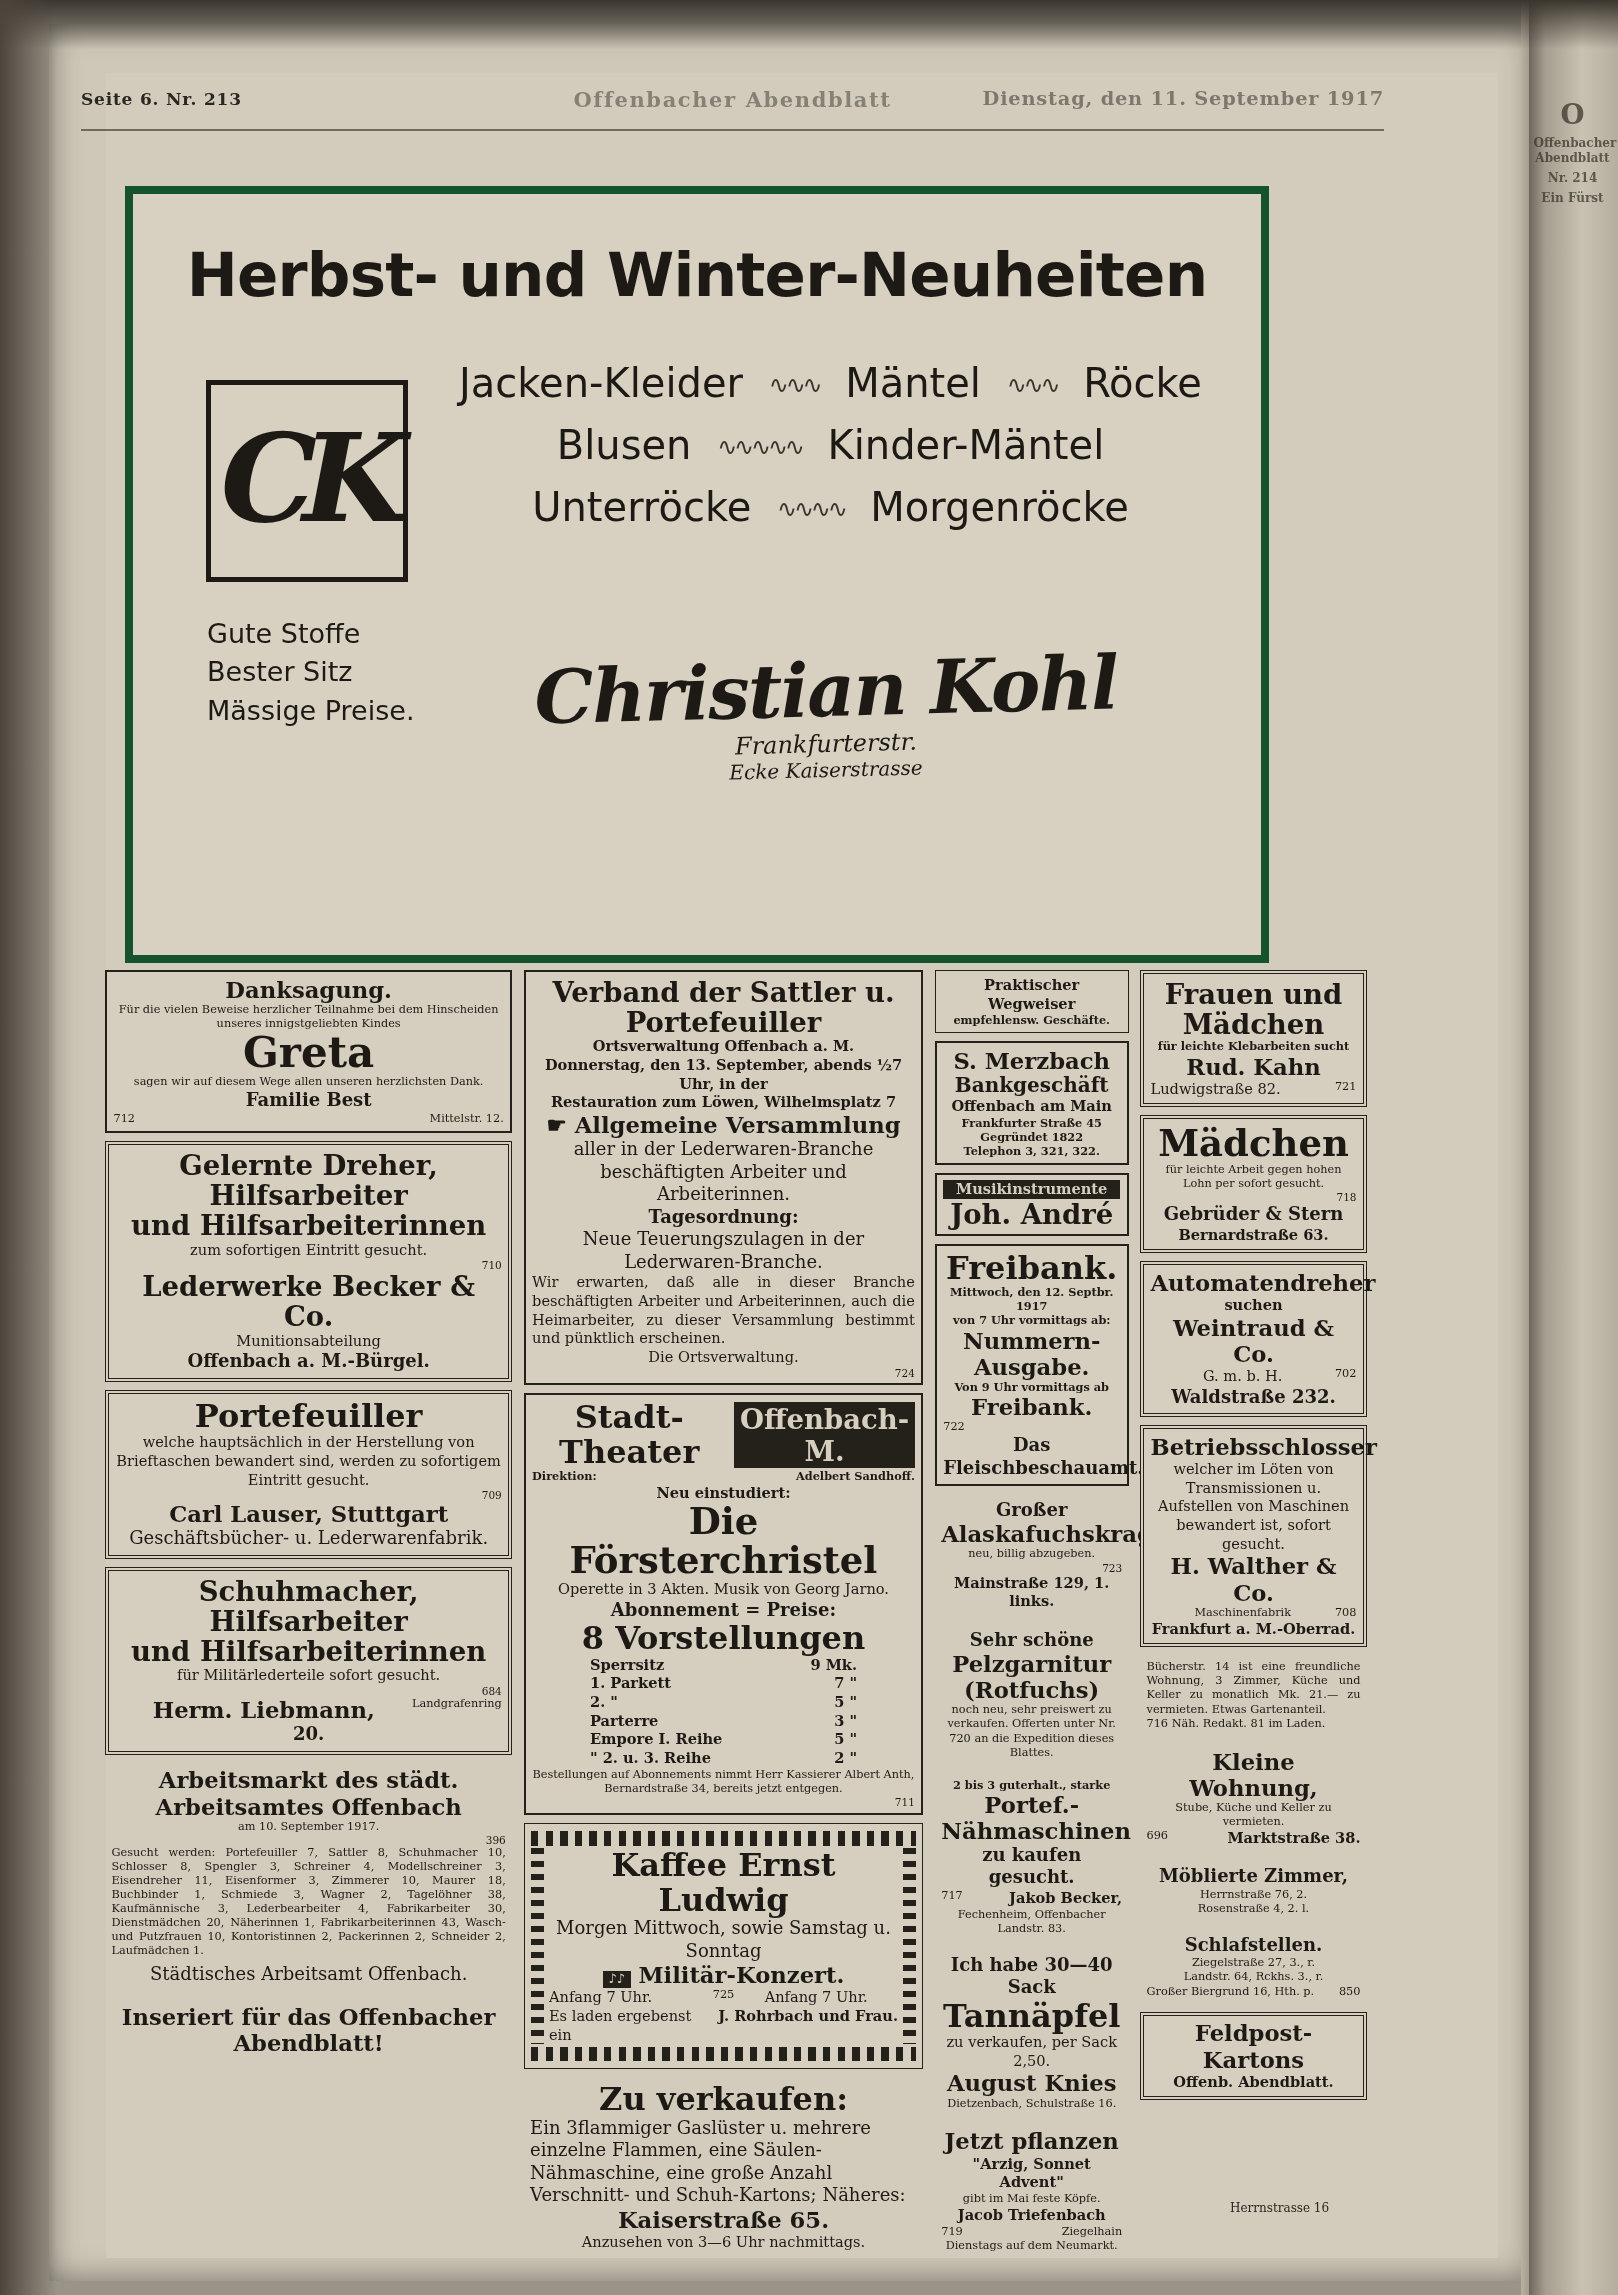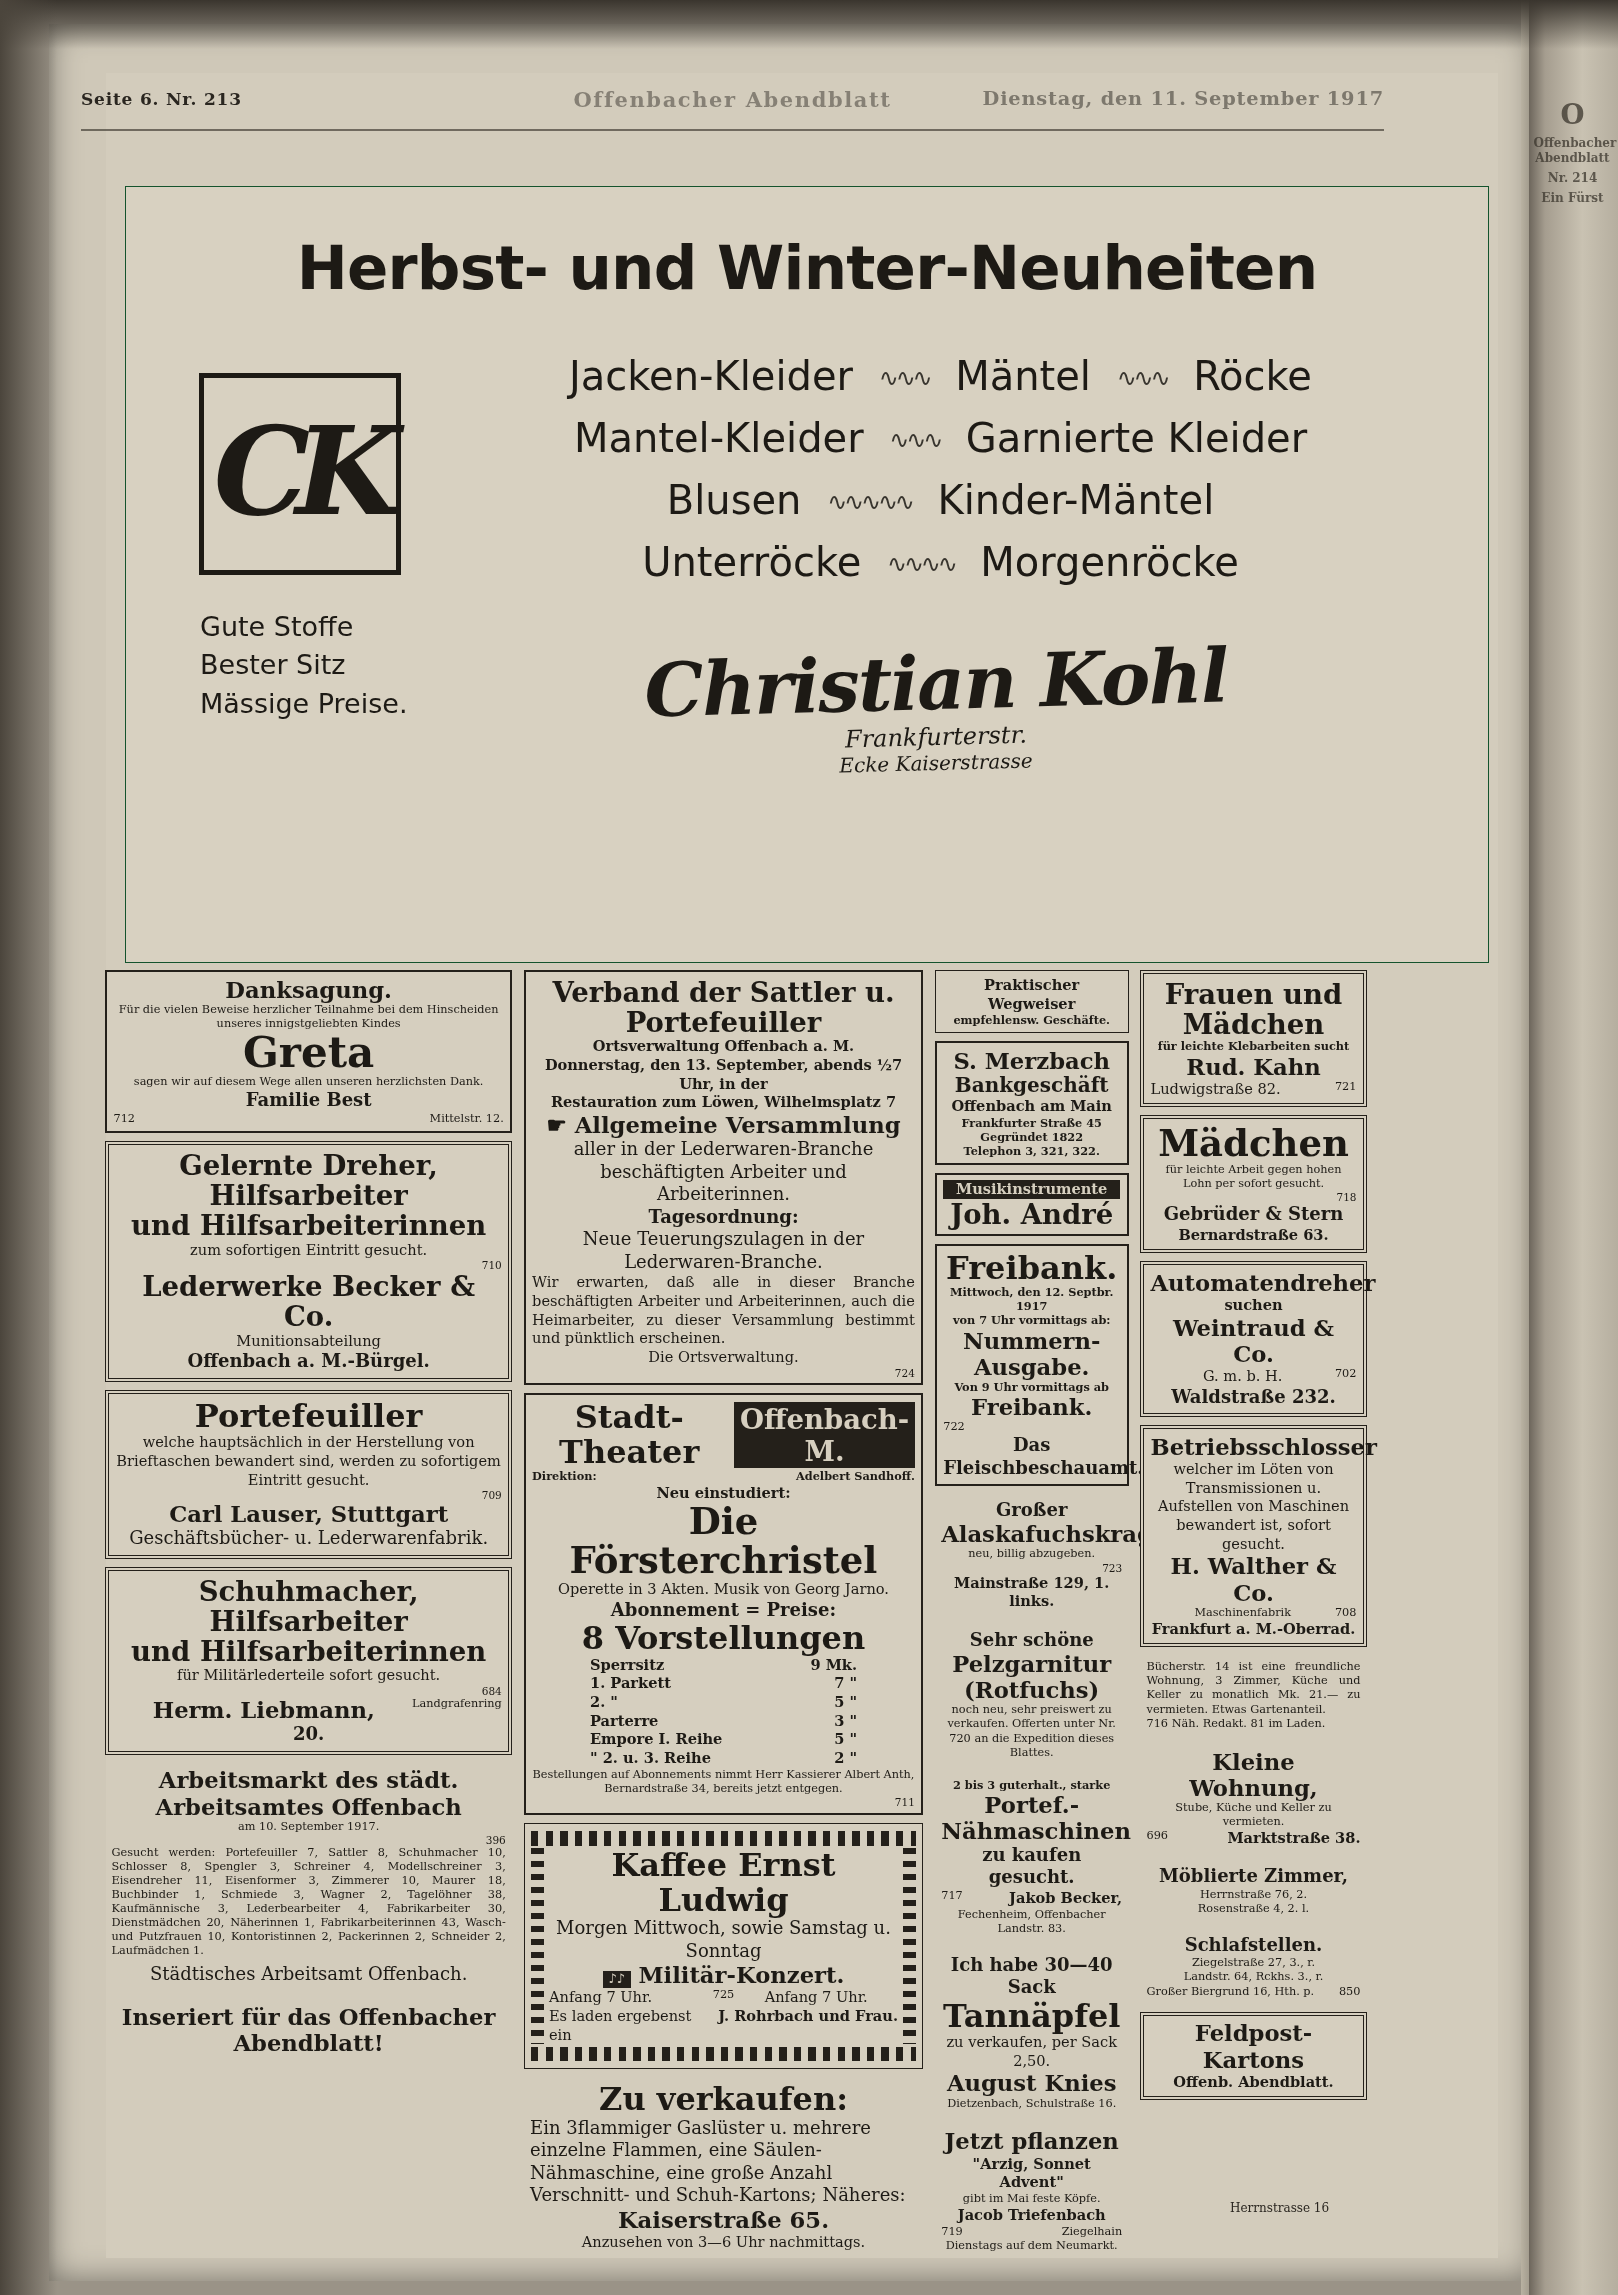--- a/index.html
+++ b/index.html
@@ -94,23 +94,23 @@
     left: 81px; top: 129px; width: 1303px; height: 2.4px;
     background: #3a352c;
     opacity: 0.65;
   }
 
   
   .bigad {
     position: absolute;
     left: 125px;
     top: 186px;
-    width: 1364px;
+    width: 1144px;
     height: 777px;
-    border: 1px solid #14532d;
+    border: 8px solid #14532d;
     background: #d8d1c1;
     box-sizing: border-box;
   }
   .bigad-title {
     position: absolute;
     left: 0; right: 0; top: 45px;
     text-align: center;
     font-size: 61px;
     font-weight: bold;
     color: #1d1a15;
@@ -313,25 +313,20 @@
 
     <div class="adlines">
       <div class="l">
         <span>Jacken-Kleider</span>
         <span class="orn">∿∿∿</span>
         <span>Mäntel</span>
         <span class="orn">∿∿∿</span>
         <span>Röcke</span>
       </div>
       <div class="l">
-        <span>Mantel-Kleider</span>
-        <span class="orn">∿∿∿</span>
-        <span>Garnierte Kleider</span>
-      </div>
-      <div class="l">
         <span>Blusen</span>
         <span class="orn">∿∿∿∿∿</span>
         <span>Kinder-Mäntel</span>
       </div>
       <div class="l">
         <span>Unterröcke</span>
         <span class="orn">∿∿∿∿</span>
         <span>Morgenröcke</span>
       </div>
     </div>

